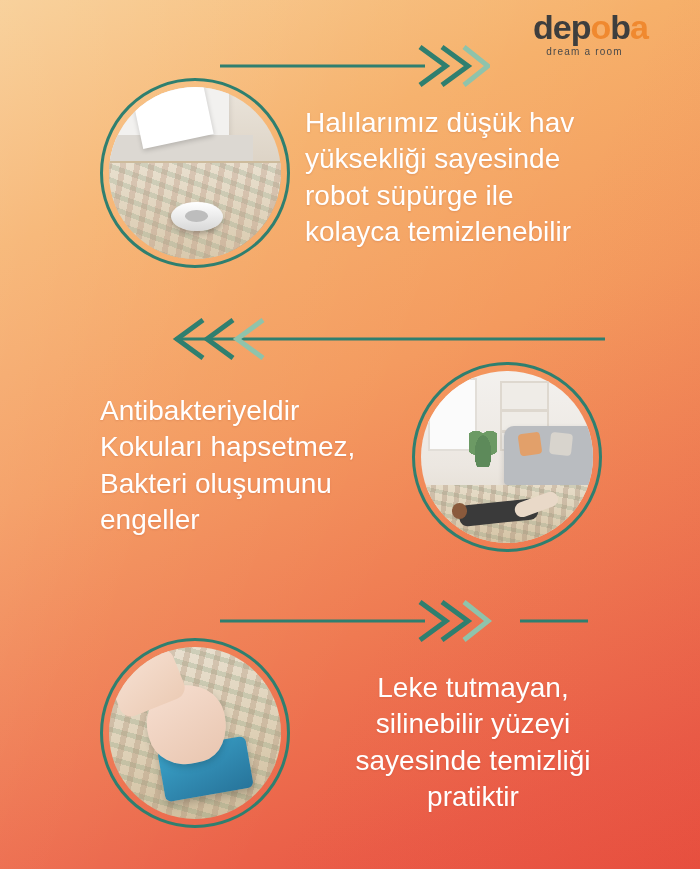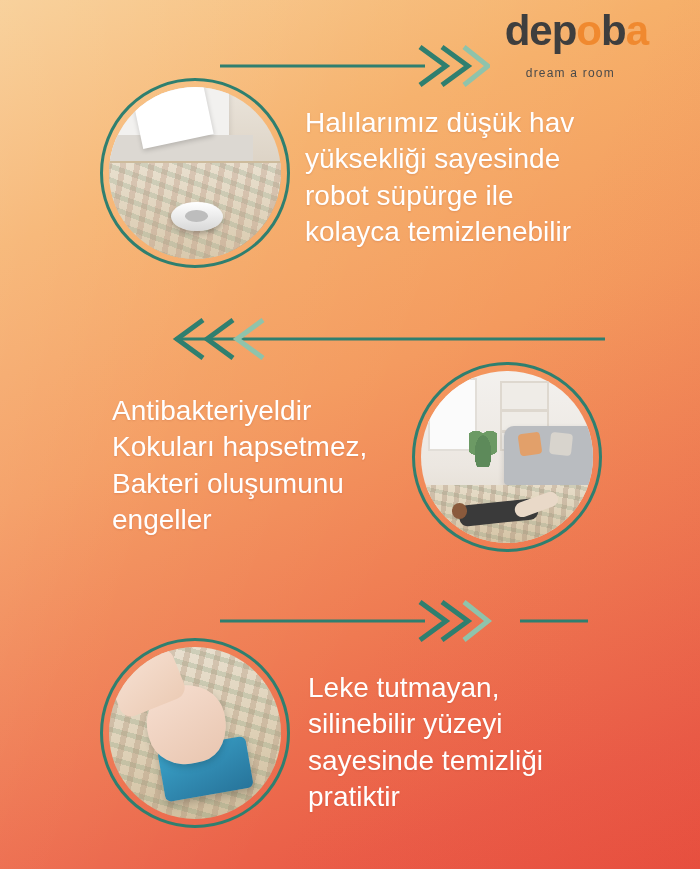--- a/index.html
+++ b/index.html
@@ -28,34 +28,34 @@
 
   
   .logo {
     position: absolute;
     top: 10px;
     right: 52px;
     text-align: center;
     z-index: 6;
   }
   .logo-word {
-    font-size: 42px;
+    font-size: 34px;
     font-weight: bold;
     letter-spacing: -1px;
     line-height: 1;
     color: #3e3e3e;
     position: relative;
     display: inline-block;
     margin-left: 12px;
   }
   .logo-word .o1 { color: #f0892f; }
   .logo-word .o2 { color: #f0892f; }
   .logo-tag {
-    margin-top: 14px;
-    font-size: 12px;
+    margin-top: 2px;
+    font-size: 10px;
     letter-spacing: 1.2px;
     color: #4a4a4a;
   }
 
   
   .block {
     position: absolute;
     z-index: 4;
   }
 
@@ -186,21 +186,21 @@
 
   <div class="arrow" style="left:105px; top:318px;">
     <svg width="500" height="42" viewBox="0 0 500 42">
       <line x1="70" y1="21" x2="500" y2="21" stroke="#2f7f6f" stroke-width="3"></line>
       <polyline points="98,2 72,21 98,40" fill="none" stroke="#2f7f6f" stroke-width="5"></polyline>
       <polyline points="128,2 102,21 128,40" fill="none" stroke="#2f7f6f" stroke-width="5"></polyline>
       <polyline points="158,2 132,21 158,40" fill="none" stroke="#8fc3ab" stroke-width="5"></polyline>
     </svg>
   </div>
 
-  <div class="block headline" style="left:112px; top:393px; width:320px;">Antibakteriyeldir
+  <div class="block headline" style="left:100px; top:393px; width:320px;">Antibakteriyeldir
 Kokuları hapsetmez,
 Bakteri oluşumunu
 engeller</div>
 
   <div class="photo-ring" style="left:412px; top:362px; width:190px; height:190px;">
     <div class="photo">
       <div class="p2-bg"></div>
       <div class="p2-window"></div>
       <div class="p2-shelf"></div>
       <div class="p2-plant"></div>
@@ -226,18 +226,18 @@
 
   <div class="photo-ring" style="left:100px; top:638px; width:190px; height:190px;">
     <div class="photo">
       <div class="p3-bg"></div>
       <div class="p3-cloth"></div>
       <div class="p3-hand"></div>
       <div class="p3-arm"></div>
     </div>
   </div>
 
-  <div class="block headline" style="left:308px; top:670px; width:330px;">Leke tutmayan,
+  <div class="block headline" style="left:308px; top:670px; width:330px;text-align:center;">Leke tutmayan,
 silinebilir yüzeyi
 sayesinde temizliği
 pratiktir</div>
 
 </div>
 
 </body></html>

